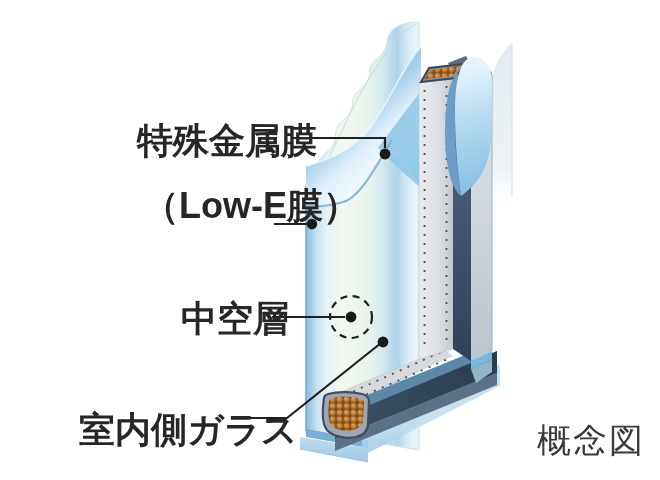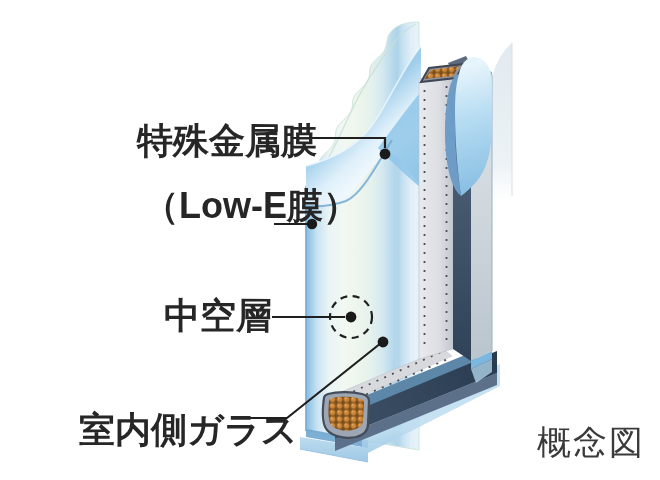--- a/index.html
+++ b/index.html
@@ -4,24 +4,24 @@
 <style>
   html,body{margin:0;padding:0;background:#ffffff;}
   #stage{position:relative;width:660px;height:480px;background:#ffffff;overflow:hidden;
          font-family:"Liberation Sans","DejaVu Sans",sans-serif;}
   #art{position:absolute;left:0;top:0;}
   .lbl{position:absolute;color:#262626;font-size:36px;font-weight:bold;
        line-height:1;white-space:nowrap;letter-spacing:0px;}
   #lbl-film-1{left:137px;top:123px;}
   #lbl-film-2{left:119px;top:188px;margin-left:24px;}
   #lbl-outdoor{left:111px;top:209px;}
-  #lbl-air{left:164px;top:301px;font-family:Liberation Mono, monospace;}
+  #lbl-air{left:181px;top:301px;}
   #lbl-indoor{left:79px;top:395px;margin-top:17px;}
   #caption{position:absolute;left:537px;top:426px;color:#3a3a3a;font-size:34px;
-           font-family:Liberation Serif, serif;font-weight:normal;
+           font-family:Liberation Mono, monospace;font-weight:normal;
            letter-spacing:2px;line-height:1;white-space:nowrap;}
 </style>
 </head>
 <body>
 
 <div id="stage">
 
   <svg id="art" width="660" height="480" viewBox="0 0 660 480">
     <defs>
       <linearGradient id="gradPane" gradientUnits="userSpaceOnUse" x1="306" y1="300" x2="419" y2="300">

